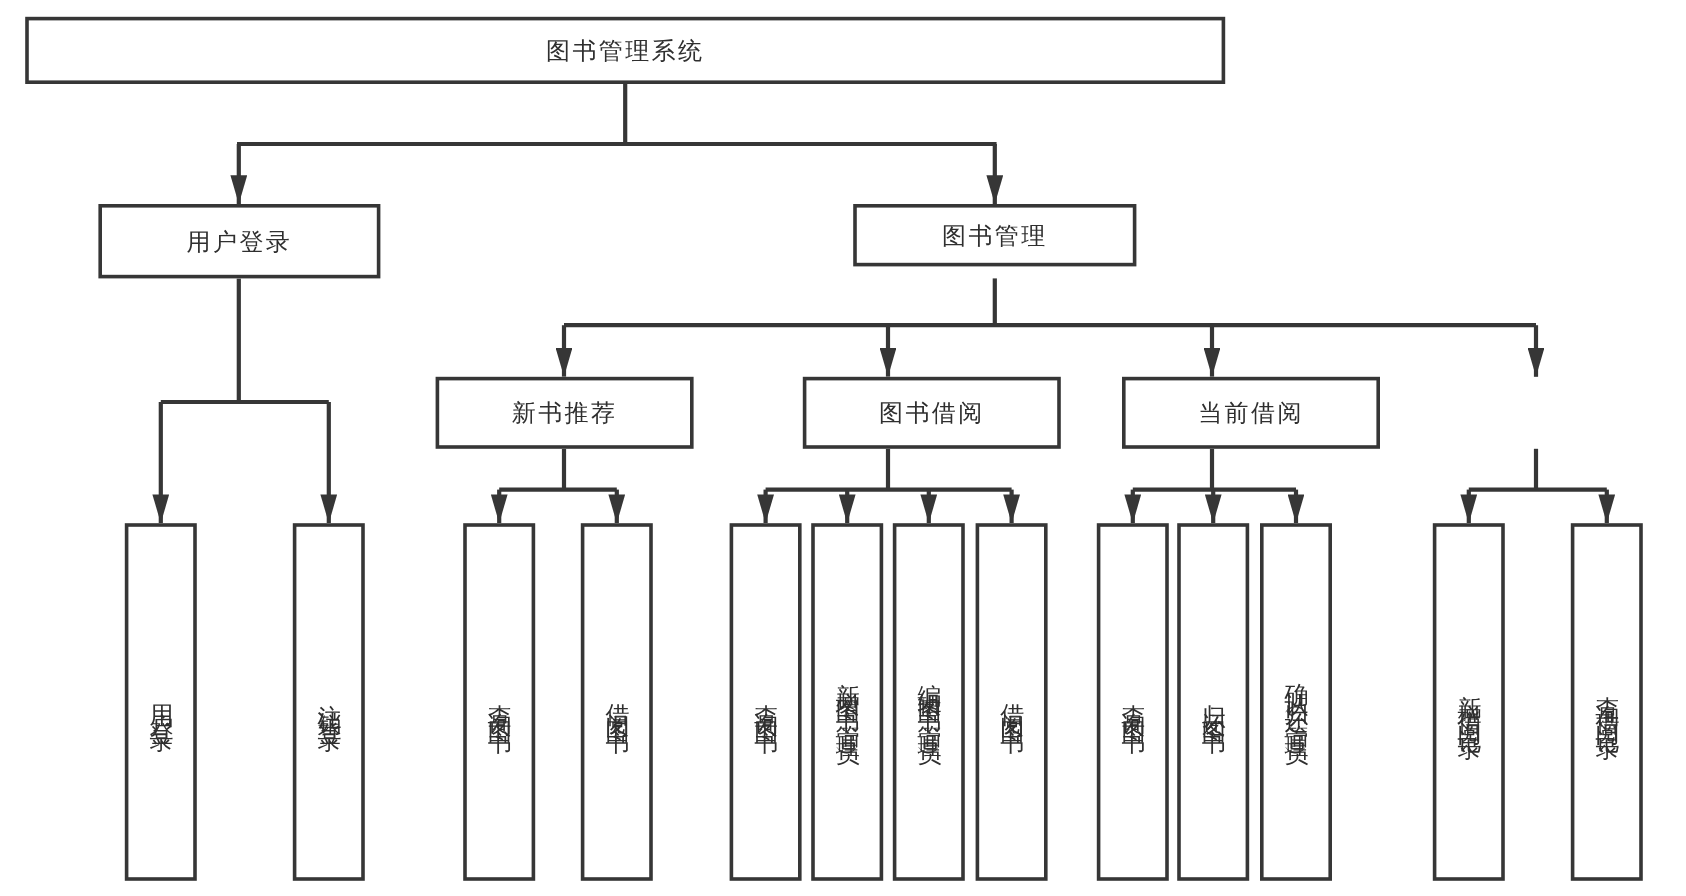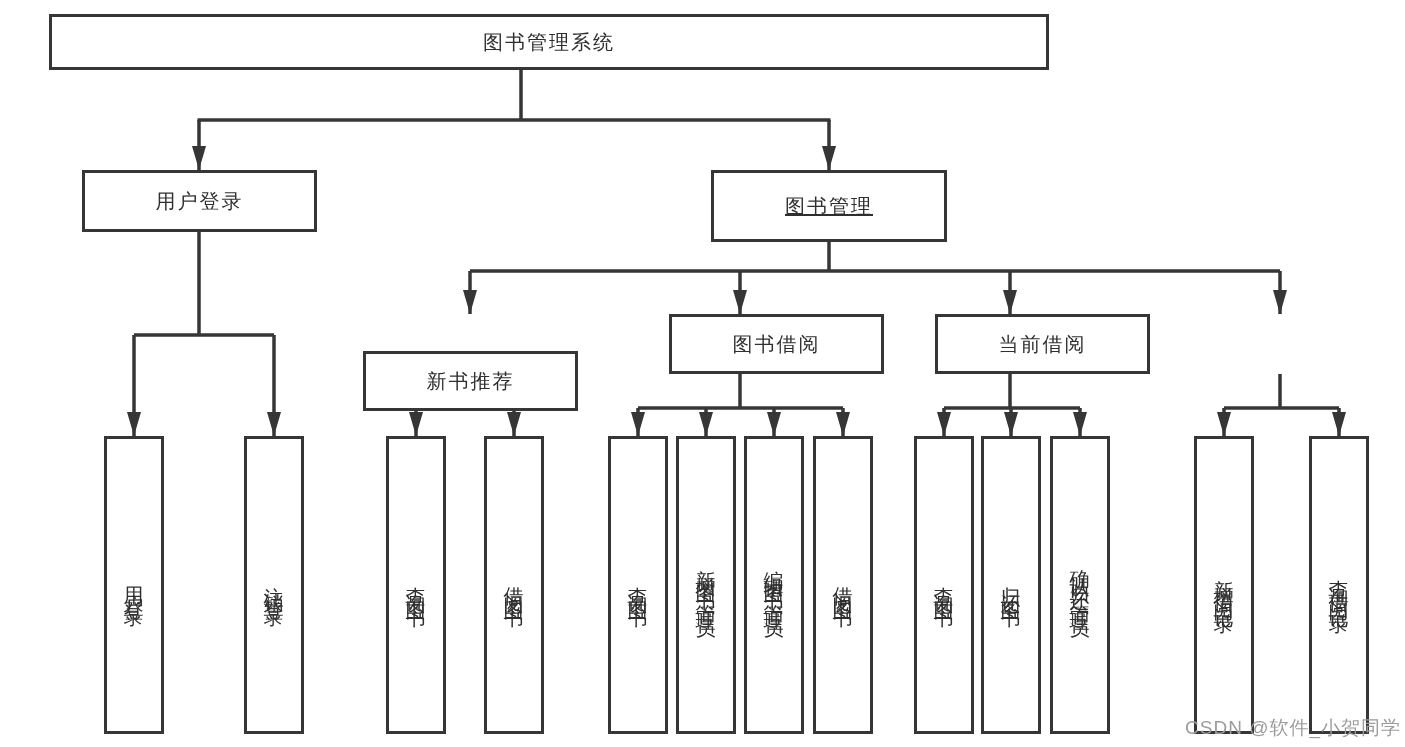--- a/index.html
+++ b/index.html
@@ -120,32 +120,32 @@
 
       <g>
         <path d="M1280,374 V408"></path>
         <path d="M1224,408 H1339"></path>
         <path d="M1224,408 V436" marker-end="url(#arr)"></path>
         <path d="M1339,408 V436" marker-end="url(#arr)"></path>
       </g>
     </g>
   </svg>
 
-  <div class="node h" style="left:21px; top:14px; width:1000px; height:56px;margin-left:28px;">
+  <div class="node h" style="left:21px; top:14px; width:1000px; height:56px;">
     <span>图书管理系统</span>
   </div>
 
   <div class="node h" style="left:82px; top:170px; width:235px; height:62px;">
     <span>用户登录</span>
   </div>
-  <div class="node h" style="left:711px; top:170px; width:236px; height:72px;text-decoration:underline;">
+  <div class="node h" style="left:711px; top:170px; width:236px; height:52px;">
     <span>图书管理</span>
   </div>
 
-  <div class="node h" style="left:363px; top:314px; width:215px; height:60px;margin-top:37px;">
+  <div class="node h" style="left:363px; top:314px; width:215px; height:60px;">
     <span>新书推荐</span>
   </div>
   <div class="node h" style="left:669px; top:314px; width:215px; height:60px;">
     <span>图书借阅</span>
   </div>
   <div class="node h" style="left:903px; top:314px; width:215px; height:60px;margin-left:32px;">
     <span>当前借阅</span>
   </div>
 
   <div class="node v" style="left:104px; top:436px; width:60px; height:298px;">
@@ -185,14 +185,13 @@
     <span>确认归还（管理员）</span>
   </div>
 
   <div class="node v" style="left:1194px; top:436px; width:60px; height:298px;">
     <span>新增借阅记录</span>
   </div>
   <div class="node v" style="left:1309px; top:436px; width:60px; height:298px;">
     <span>查询借阅记录</span>
   </div>
 
-  <div class="watermark">CSDN @软件_小贺同学</div>
 </div>
 
 </body></html>

